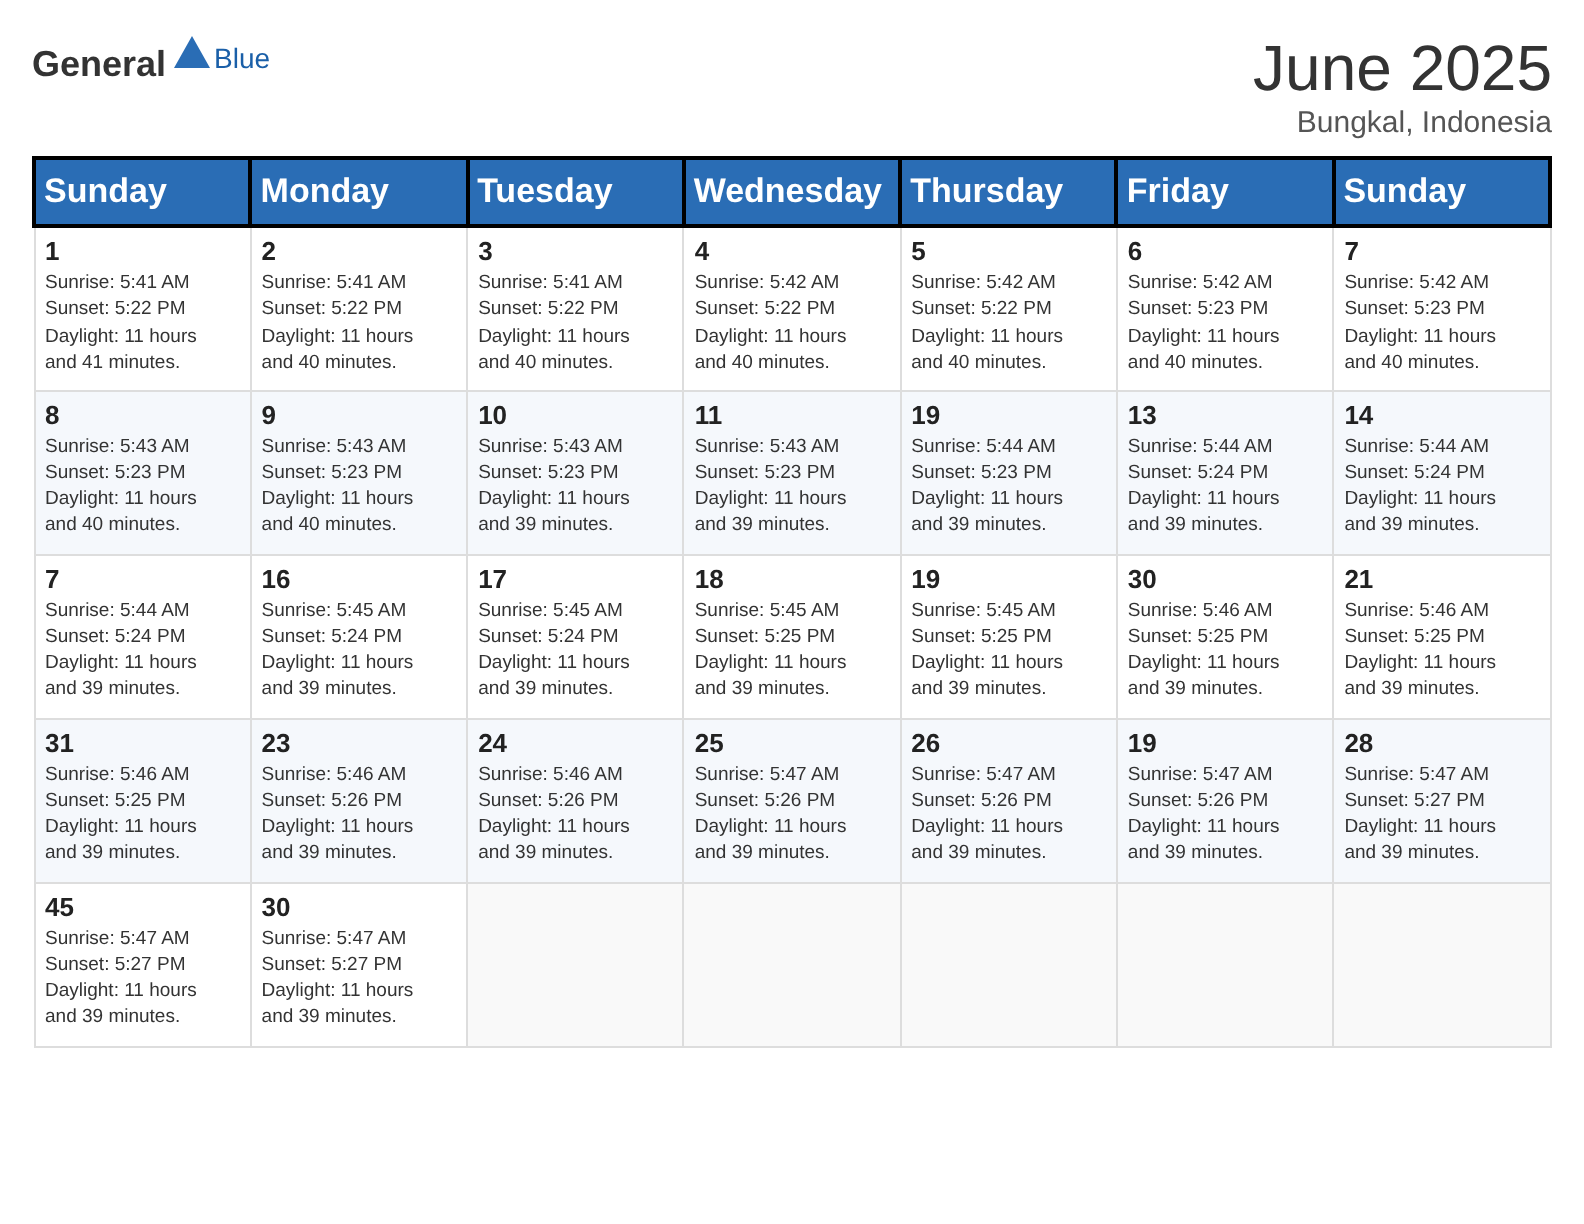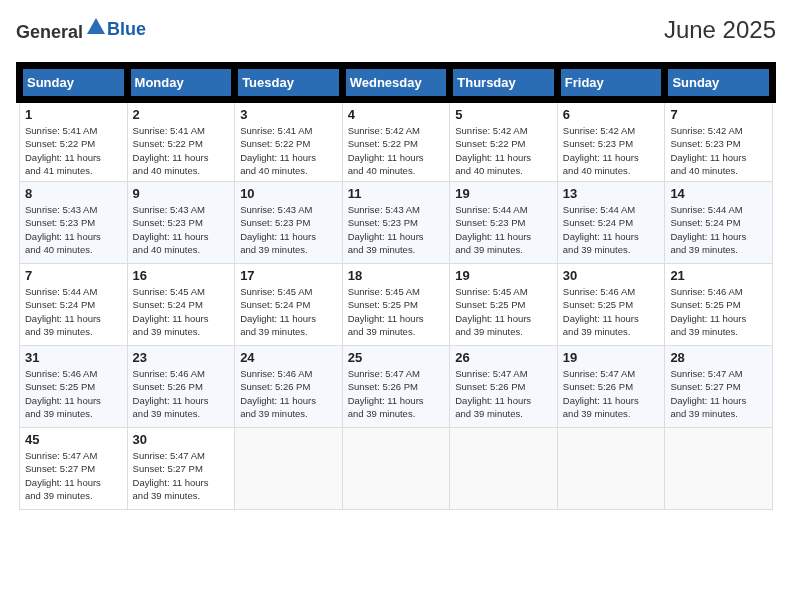--- a/index.html
+++ b/index.html
@@ -11,67 +11,67 @@
       overflow: hidden;
     }
     .container {
       width: 792px;
       padding: 16px 16px 8px 16px;
     }
     .header-row {
       display: flex;
       align-items: flex-start;
       justify-content: space-between;
-      margin-bottom: 18px;
+      margin-bottom: 8px;
     }
     .logo {
       display: flex;
       align-items: center;
     }
     .logo-text-general {
       font-size: 18px;
       font-weight: bold;
       color: #333;
     }
     .logo-text-blue {
-      font-size: 18px;
-      font-weight: bold;
+      font-size: 14px;
+      font-weight: normal;
       color: #1a5fa8;
     }
     .logo-icon {
       width: 22px;
       height: 22px;
       margin-left: 2px;
     }
     .title-block {
       text-align: right;
     }
     .title-block h1 {
-      font-size: 24px;
+      font-size: 32px;
       color: #333;
       font-weight: normal;
     }
     .title-block h2 {
       font-size: 15px;
       color: #555;
       font-weight: normal;
     }
     .calendar {
       width: 100%;
       border-collapse: collapse;
       border: 1px solid #ccc;
     }
     .calendar thead tr th {
       background-color: #2a6db5;
       color: white;
       padding: 6px 4px;
-      font-size: 13px;
+      font-size: 17px;
       font-weight: bold;
       text-align: left;
-      border: 7px solid #000000;
+      border: 2px solid #000000;
       width: calc(100% / 7);
     }
     .calendar tbody tr td {
       vertical-align: top;
       padding: 4px 5px;
       font-size: 10px;
       color: #333;
       border: 1px solid #ddd;
       height: 82px;
       width: calc(100% / 7);
@@ -106,20 +106,21 @@
         <span class="logo-text-general">General</span><svg class="logo-icon" viewBox="0 0 22 22">
             <polygon points="11,2 20,18 2,18" fill="#2a6db5"></polygon>
           </svg>
       </div>
       <div>
         <span class="logo-text-blue">Blue</span>
       </div>
     </div>
     <div class="title-block">
       <h1>June 2025</h1>
+      <h2>Bungkal, Indonesia</h2>
     </div>
   </div>
 
   <table class="calendar">
     <thead>
       <tr>
       <th>Sunday</th>
           <th>Monday</th>
           <th>Tuesday</th>
           <th>Wednesday</th>

